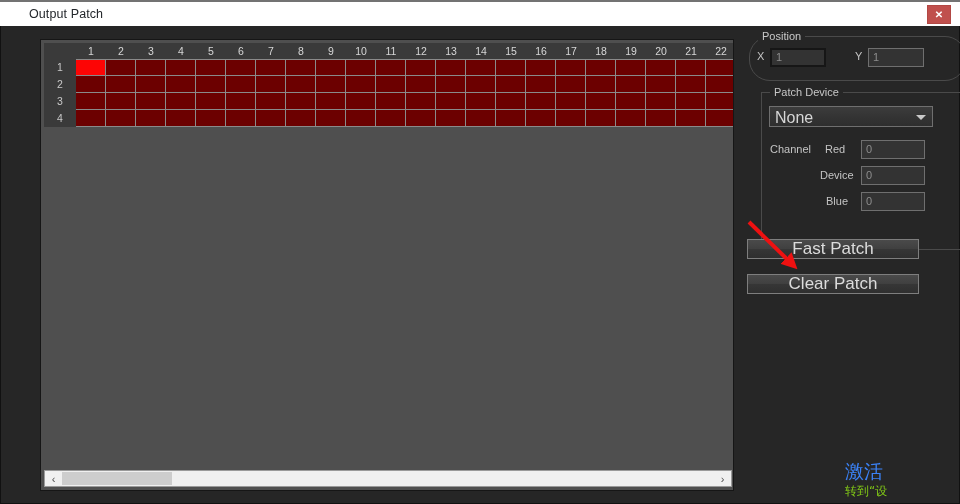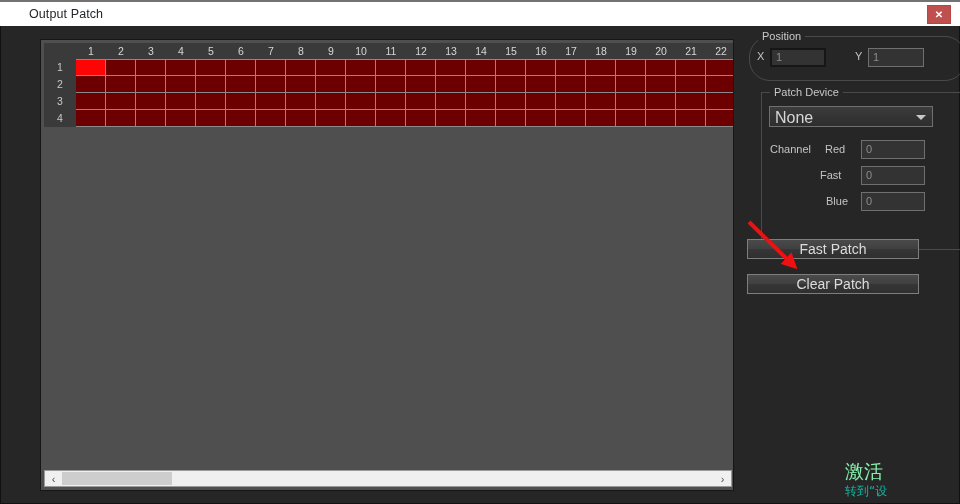--- a/index.html
+++ b/index.html
@@ -291,21 +291,21 @@
     border-right: 5px solid transparent;
     border-top: 5px solid #c9c9c9;
   }
 
   .btn {
     position: absolute;
     background: linear-gradient(180deg, #4a4a4a 0%, #404040 48%, #363636 52%, #2f2f2f 100%);
     border: 1px solid #7e7e7e;
     box-sizing: border-box;
     color: #dcdcdc;
-    font-size: 14px;
+    font-size: 17px;
     display: flex;
     align-items: center;
     justify-content: center;
     cursor: pointer;
     user-select: none;
   }
 
   #btn-fast-patch { left: 6px; top: 213px; width: 172px; height: 20px; }
   #btn-clear-patch { left: 6px; top: 248px; width: 172px; height: 20px; }
   #btn-close { left: 6px; top: 442px; width: 172px; height: 20px; }
@@ -330,27 +330,27 @@
     color: #6a6a6a;
     font-family: "DejaVu Sans", sans-serif;
     pointer-events: none;
     overflow: hidden;
     height: 42px;
   }
   .wm-line1 {
     font-size: 19px;
     line-height: 24px;
     white-space: nowrap;
-    color: #86efac;
+    color: #3b82f6;
   }
   .wm-line2 {
     font-size: 12px;
     line-height: 16px;
     white-space: nowrap;
-    color: #14b8a6;
+    color: #84cc16;
   }
 </style>
 </head>
 <body>
 
 <div id="app">
 
   <div class="titlebar">
     <div class="title-text">Output Patch</div>
     <div class="close-btn">
@@ -516,21 +516,21 @@
         <div class="combobox">
           <div class="combo-text">None</div>
           <div class="combo-arrow"></div>
         </div>
 
         <div class="fld-label" style="left:8px; top:50px;">Channel</div>
 
         <div class="fld-label" style="left:63px; top:50px;">Red</div>
         <div class="textbox" style="left:99px; top:47px; width:64px; height:19px;">0</div>
 
-        <div class="fld-label" style="left:58px; top:76px;">Fast</div>
+        <div class="fld-label" style="left:58px; top:76px;">Device</div>
         <div class="textbox" style="left:99px; top:73px; width:64px; height:19px;">0</div>
 
         <div class="fld-label" style="left:64px; top:102px;">Blue</div>
         <div class="textbox" style="left:99px; top:99px; width:64px; height:19px;">0</div>
       </div>
 
       <div class="btn" id="btn-fast-patch">Fast Patch</div>
       <div class="btn" id="btn-clear-patch">Clear Patch</div>
 
     </div>

